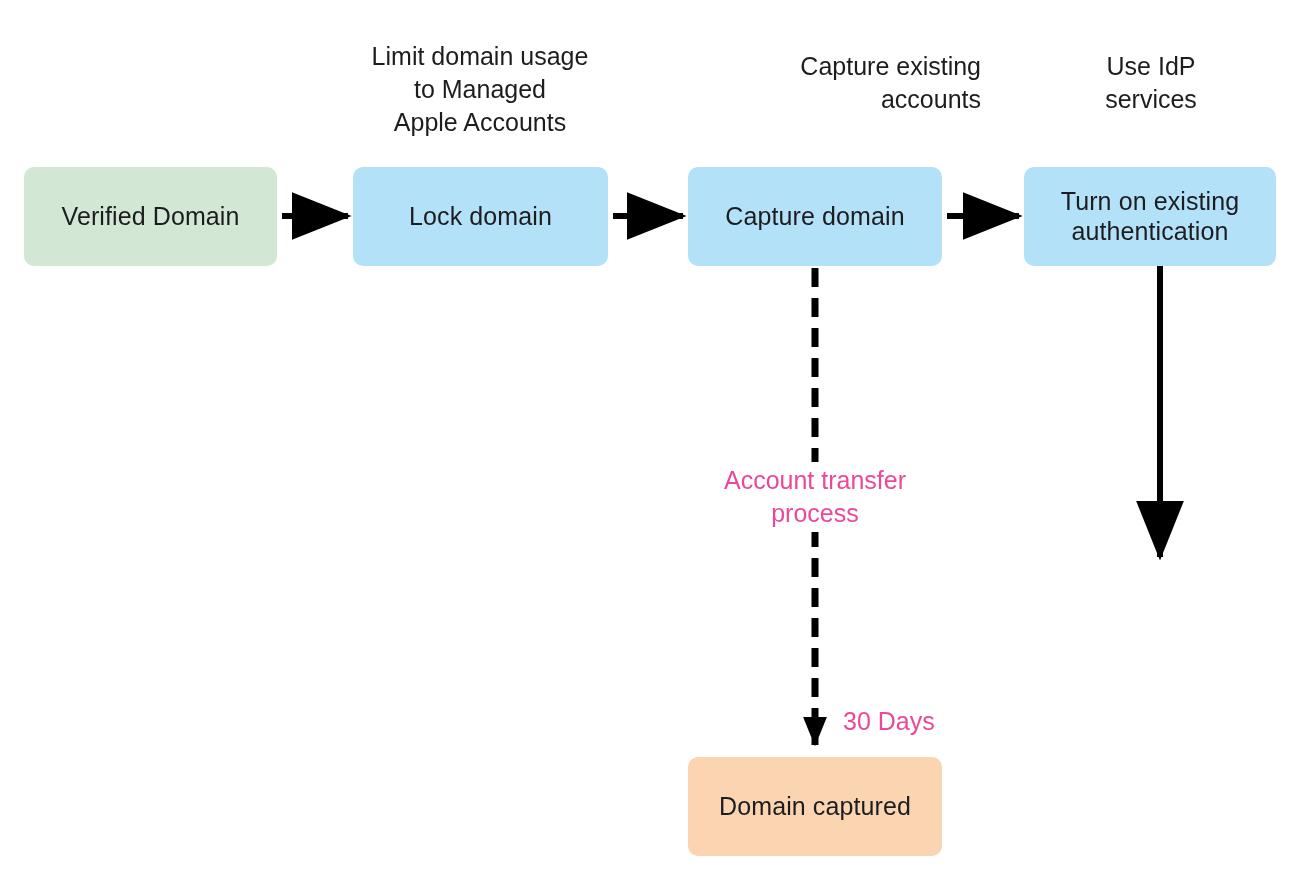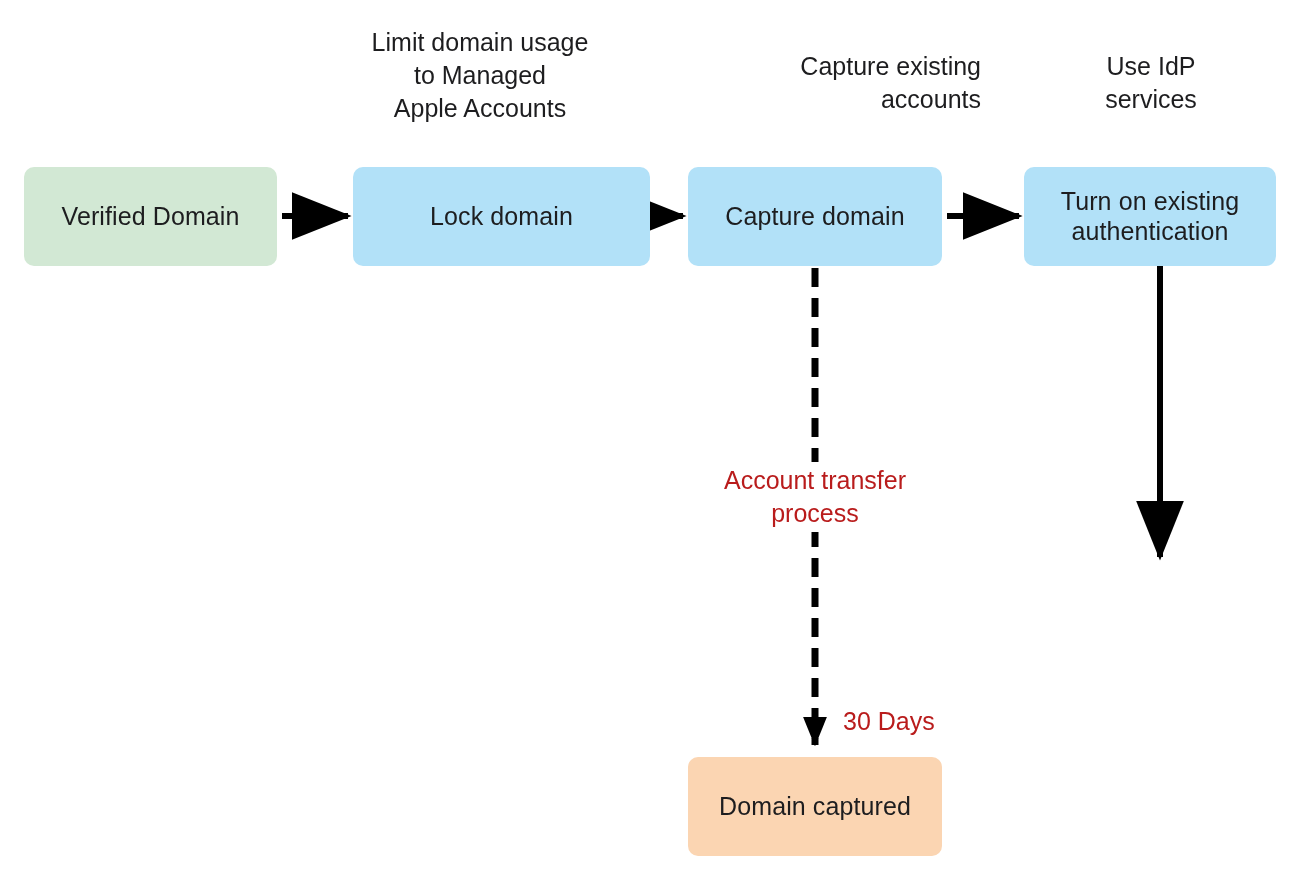--- a/index.html
+++ b/index.html
@@ -47,21 +47,21 @@
     line-height: 1.32;
     color: #1d1d1f;
     white-space: pre-line;
   }
   .edge-label {
     position: absolute;
     box-sizing: border-box;
     text-align: center;
     font-size: 25px;
     line-height: 1.32;
-    color: #b91c1c;
+    color: #ec4899;
     white-space: pre-line;
     background: #ffffff;
   }
   .edge-label.inline {
     background: transparent;
   }
 </style>
 </head>
 <body>
 
@@ -82,33 +82,33 @@
     <line x1="613" y1="216" x2="683" y2="216" stroke="#000000" stroke-width="6" marker-end="url(#arrowhead)"></line>
 
     <line x1="947" y1="216" x2="1019" y2="216" stroke="#000000" stroke-width="6" marker-end="url(#arrowhead)"></line>
 
     <line x1="1160" y1="266" x2="1160" y2="557" stroke="#000000" stroke-width="6" marker-end="url(#arrowhead)"></line>
 
     <line x1="815" y1="268" x2="815" y2="468" stroke="#000000" stroke-width="7" stroke-linecap="butt" stroke-dasharray="19 11"></line>
     <line x1="815" y1="528" x2="815" y2="745" stroke="#000000" stroke-width="7" stroke-linecap="butt" stroke-dasharray="19 11" marker-end="url(#arrowhead-dash)"></line>
   </svg>
 
-  <div class="caption" style="left:352px; top:26px; width:256px;">Limit domain usage
+  <div class="caption" style="left:352px; top:40px; width:256px;">Limit domain usage
 to Managed
 Apple Accounts</div>
 
   <div class="caption" style="left:725px; top:50px; width:256px;text-align:right;">Capture existing
 accounts</div>
 
   <div class="caption" style="left:1023px; top:50px; width:256px;">Use IdP
 services</div>
 
   <div class="node" style="left:24px; top:167px; width:253px; height:99px; background:#d2e8d4;">Verified Domain</div>
 
-  <div class="node" style="left:353px; top:167px; width:297px; height:99px; background:#b2e1f8;">Lock domain</div>
+  <div class="node" style="left:353px; top:167px; width:255px; height:99px; background:#b2e1f8;">Lock domain</div>
 
   <div class="node" style="left:688px; top:167px; width:254px; height:99px; background:#b2e1f8;">Capture domain</div>
 
   <div class="node" style="left:1024px; top:167px; width:252px; height:99px; background:#b2e1f8;">Turn on existing
 authentication</div>
 
 
   <div class="node" style="left:688px; top:757px; width:254px; height:99px; background:#fbd5b2;">Domain captured</div>
 
   <div class="edge-label" style="left:685px; top:462px; width:260px; padding:2px 0;">Account transfer

